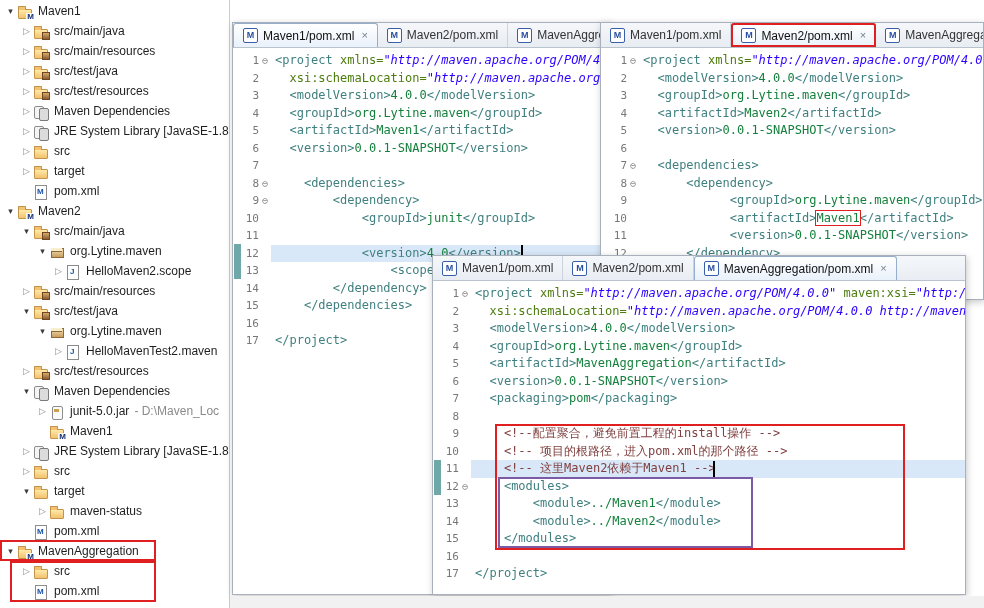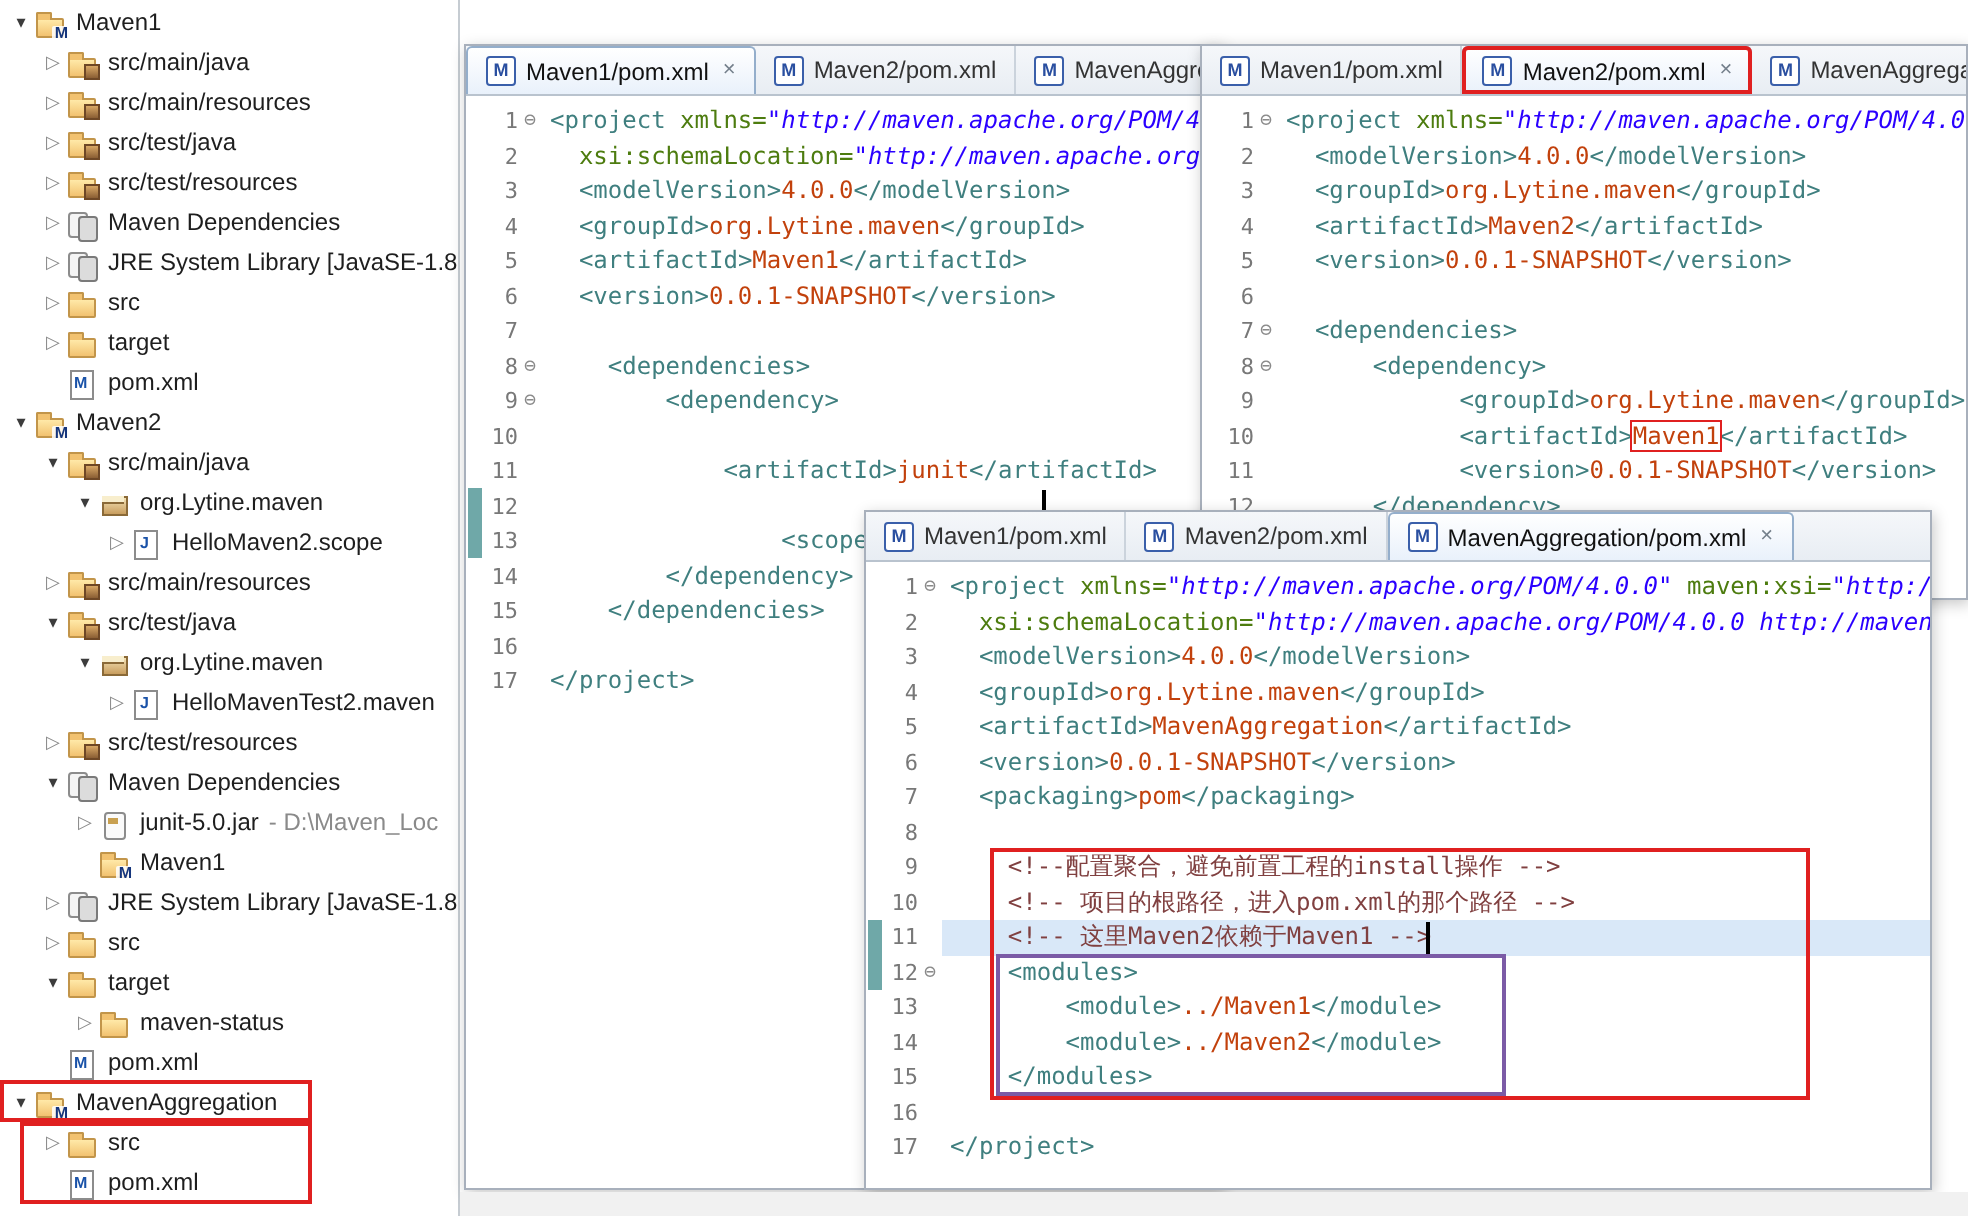--- a/index.html
+++ b/index.html
@@ -65,21 +65,21 @@
   .content{position:absolute;left:0;top:25px;right:0;bottom:0;padding-top:4px;overflow:hidden;
            font-family:"DejaVu Sans Mono",monospace;font-size:12px}
   .cl{display:flex;height:17.5px;line-height:17.5px;white-space:pre}
   .ln{width:26px;text-align:right;color:#787878;font-size:11px;flex:none}
   .fold{width:12px;text-align:center;color:#8a8a8a;font-size:10px;flex:none}
   .cw{flex:1;padding-left:4px;overflow:hidden}
   .cl.sel .cw{background:#D9E8F8}
   .tg{color:#3F7F7F}
   .at{color:#4d7c0f}
   .st{color:#2A00FF;font-style:italic}
-  .tx{color:#c2410c}
+  .tx{color:#15803d}
   .cm{color:#804040}
   .tokmark{outline:1px solid #E02020}
 
   .redbox{position:absolute;border:2px solid #E02020;pointer-events:none;box-sizing:border-box}
   .purplebox{position:absolute;border:2px solid #7B5BA6;pointer-events:none;box-sizing:border-box}
   .rangebar{position:absolute;background:#6FA8A8;pointer-events:none}
   .caret{position:absolute;width:1.5px;background:#000;pointer-events:none}
   #bottomstrip{position:absolute;left:230px;top:596px;width:754px;height:12px;background:#F1F1F1}
 </style>
 </head>
@@ -294,23 +294,23 @@
     <div class="content">
         <div class="cl"><span class="ln">1</span><span class="fold">⊖</span><span class="cw"><span class="tg">&lt;project</span> <span class="at">xmlns</span><span class="at">=</span><span class="st">"http://maven.apache.org/POM/4.0.0"</span></span></div>
         <div class="cl"><span class="ln">2</span><span class="fold"></span><span class="cw">  <span class="at">xsi:schemaLocation</span><span class="at">=</span><span class="st">"http://maven.apache.org/POM/4.0.0"</span></span></div>
         <div class="cl"><span class="ln">3</span><span class="fold"></span><span class="cw"><span class="tx">  </span><span class="tg">&lt;modelVersion</span><span class="tg">&gt;</span><span class="tx">4.0.0</span><span class="tg">&lt;/modelVersion</span><span class="tg">&gt;</span></span></div>
         <div class="cl"><span class="ln">4</span><span class="fold"></span><span class="cw"><span class="tx">  </span><span class="tg">&lt;groupId</span><span class="tg">&gt;</span><span class="tx">org.Lytine.maven</span><span class="tg">&lt;/groupId</span><span class="tg">&gt;</span></span></div>
         <div class="cl"><span class="ln">5</span><span class="fold"></span><span class="cw"><span class="tx">  </span><span class="tg">&lt;artifactId</span><span class="tg">&gt;</span><span class="tx">Maven1</span><span class="tg">&lt;/artifactId</span><span class="tg">&gt;</span></span></div>
         <div class="cl"><span class="ln">6</span><span class="fold"></span><span class="cw"><span class="tx">  </span><span class="tg">&lt;version</span><span class="tg">&gt;</span><span class="tx">0.0.1-SNAPSHOT</span><span class="tg">&lt;/version</span><span class="tg">&gt;</span></span></div>
         <div class="cl"><span class="ln">7</span><span class="fold"></span><span class="cw"></span></div>
         <div class="cl"><span class="ln">8</span><span class="fold">⊖</span><span class="cw"><span class="tx">    </span><span class="tg">&lt;dependencies</span><span class="tg">&gt;</span></span></div>
         <div class="cl"><span class="ln">9</span><span class="fold">⊖</span><span class="cw"><span class="tx">        </span><span class="tg">&lt;dependency</span><span class="tg">&gt;</span></span></div>
-        <div class="cl"><span class="ln">10</span><span class="fold"></span></div>
-        <div class="cl"><span class="ln">11</span><span class="fold"></span><span class="cw"><span class="tx">            </span><span class="tg">&lt;artifactId</span><span class="tg">&gt;</span><span class="tx">junit</span><span class="tg">&lt;/artifactId</span><span class="tg">&gt;</span></span></div>
-        <div class="cl sel"><span class="ln">12</span><span class="fold"></span></div>
+        <div class="cl"><span class="ln">10</span><span class="fold"></span><span class="cw"><span class="tx">            </span><span class="tg">&lt;groupId</span><span class="tg">&gt;</span><span class="tx">junit</span><span class="tg">&lt;/groupId</span><span class="tg">&gt;</span></span></div>
+        <div class="cl"><span class="ln">11</span><span class="fold"></span></div>
+        <div class="cl sel"><span class="ln">12</span><span class="fold"></span><span class="cw"><span class="tx">            </span><span class="tg">&lt;version</span><span class="tg">&gt;</span><span class="tx">4.0</span><span class="tg">&lt;/version</span><span class="tg">&gt;</span></span></div>
         <div class="cl"><span class="ln">13</span><span class="fold"></span><span class="cw"><span class="tx">                </span><span class="tg">&lt;scope</span><span class="tg">&gt;</span><span class="tx">test</span><span class="tg">&lt;/scope</span><span class="tg">&gt;</span></span></div>
         <div class="cl"><span class="ln">14</span><span class="fold"></span><span class="cw"><span class="tx">        </span><span class="tg">&lt;/dependency</span><span class="tg">&gt;</span></span></div>
         <div class="cl"><span class="ln">15</span><span class="fold"></span><span class="cw"><span class="tx">    </span><span class="tg">&lt;/dependencies</span><span class="tg">&gt;</span></span></div>
         <div class="cl"><span class="ln">16</span><span class="fold"></span><span class="cw"></span></div>
         <div class="cl"><span class="ln">17</span><span class="fold"></span><span class="cw"><span class="tg">&lt;/project</span><span class="tg">&gt;</span></span></div>
       </div>
     <div class="rangebar" style="left:1px;top:221px;width:7px;height:35px"></div>
     <div class="caret" style="left:288px;top:222px;height:16px"></div>
   </div>
 

